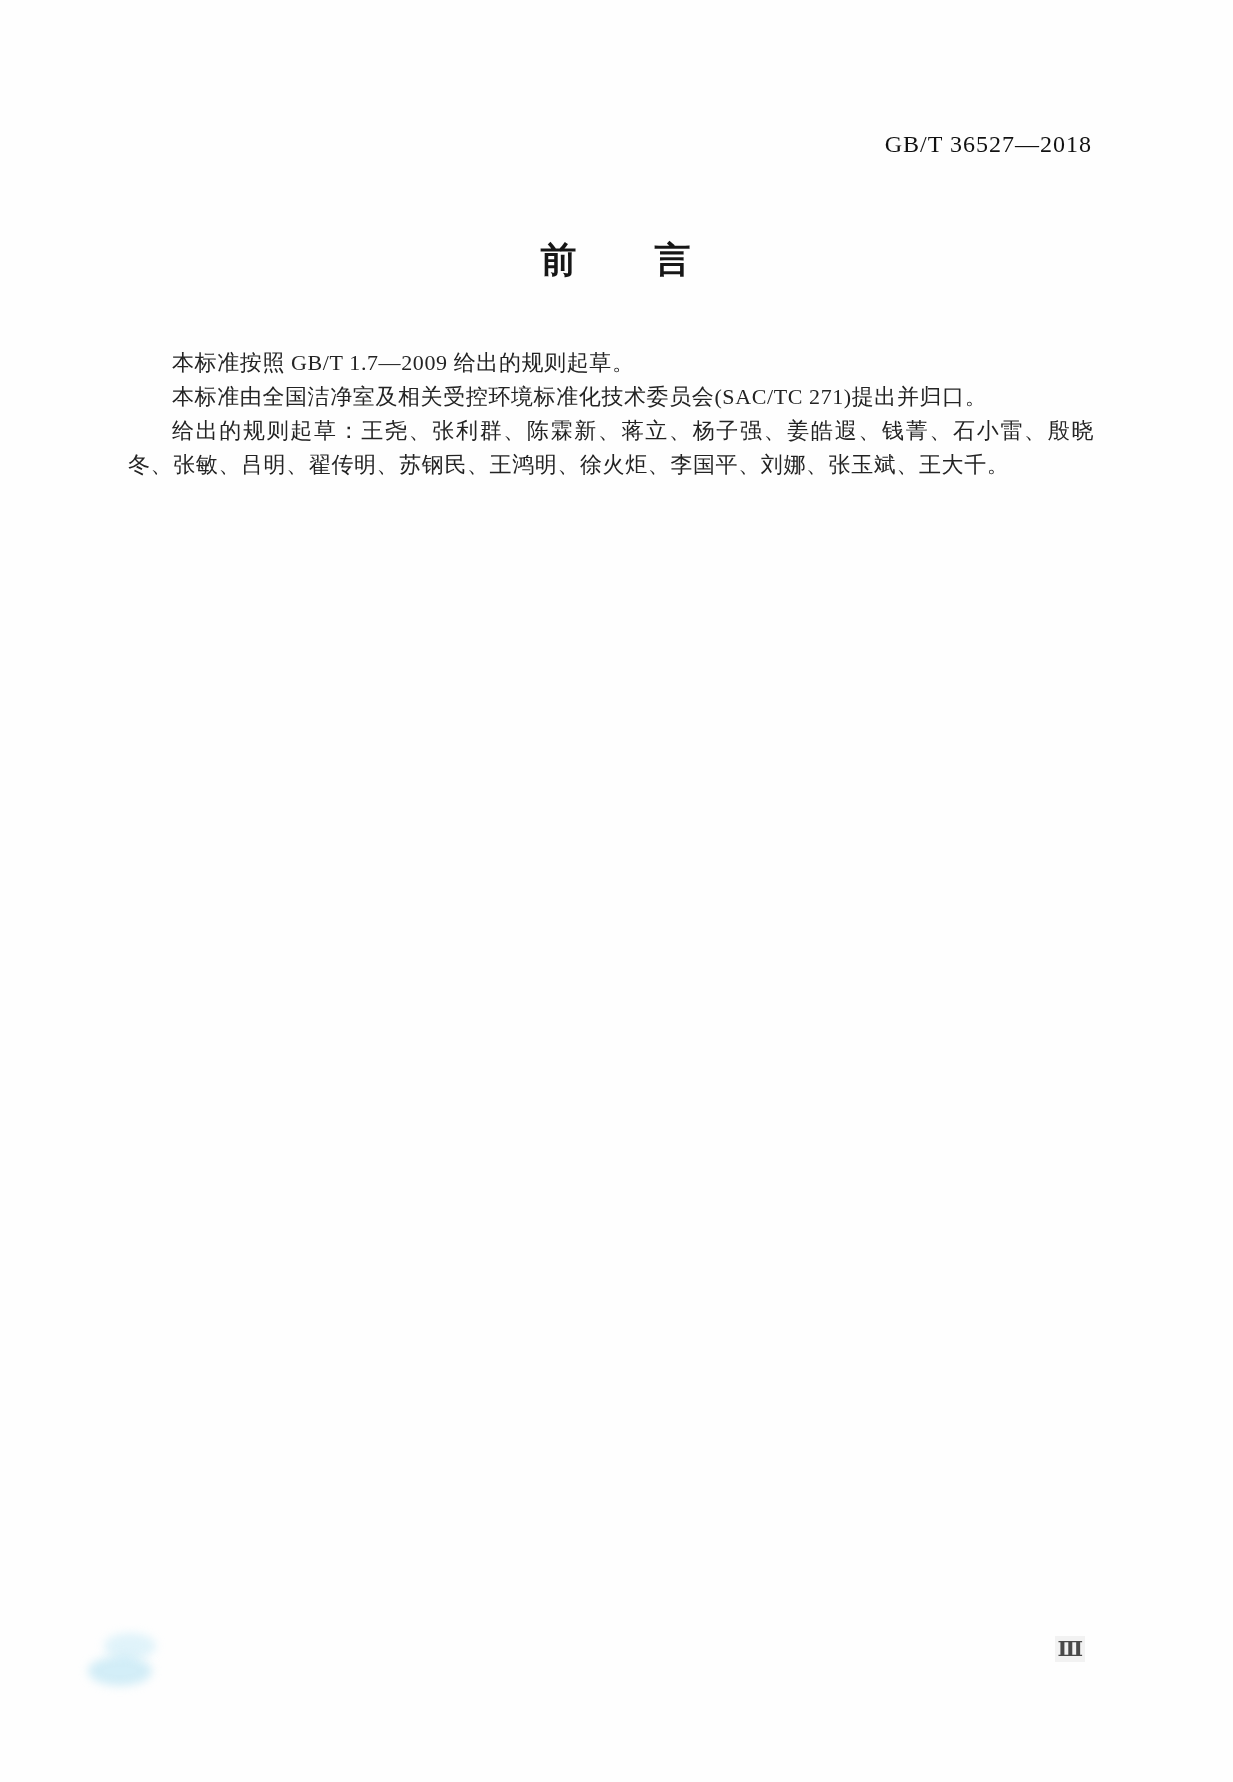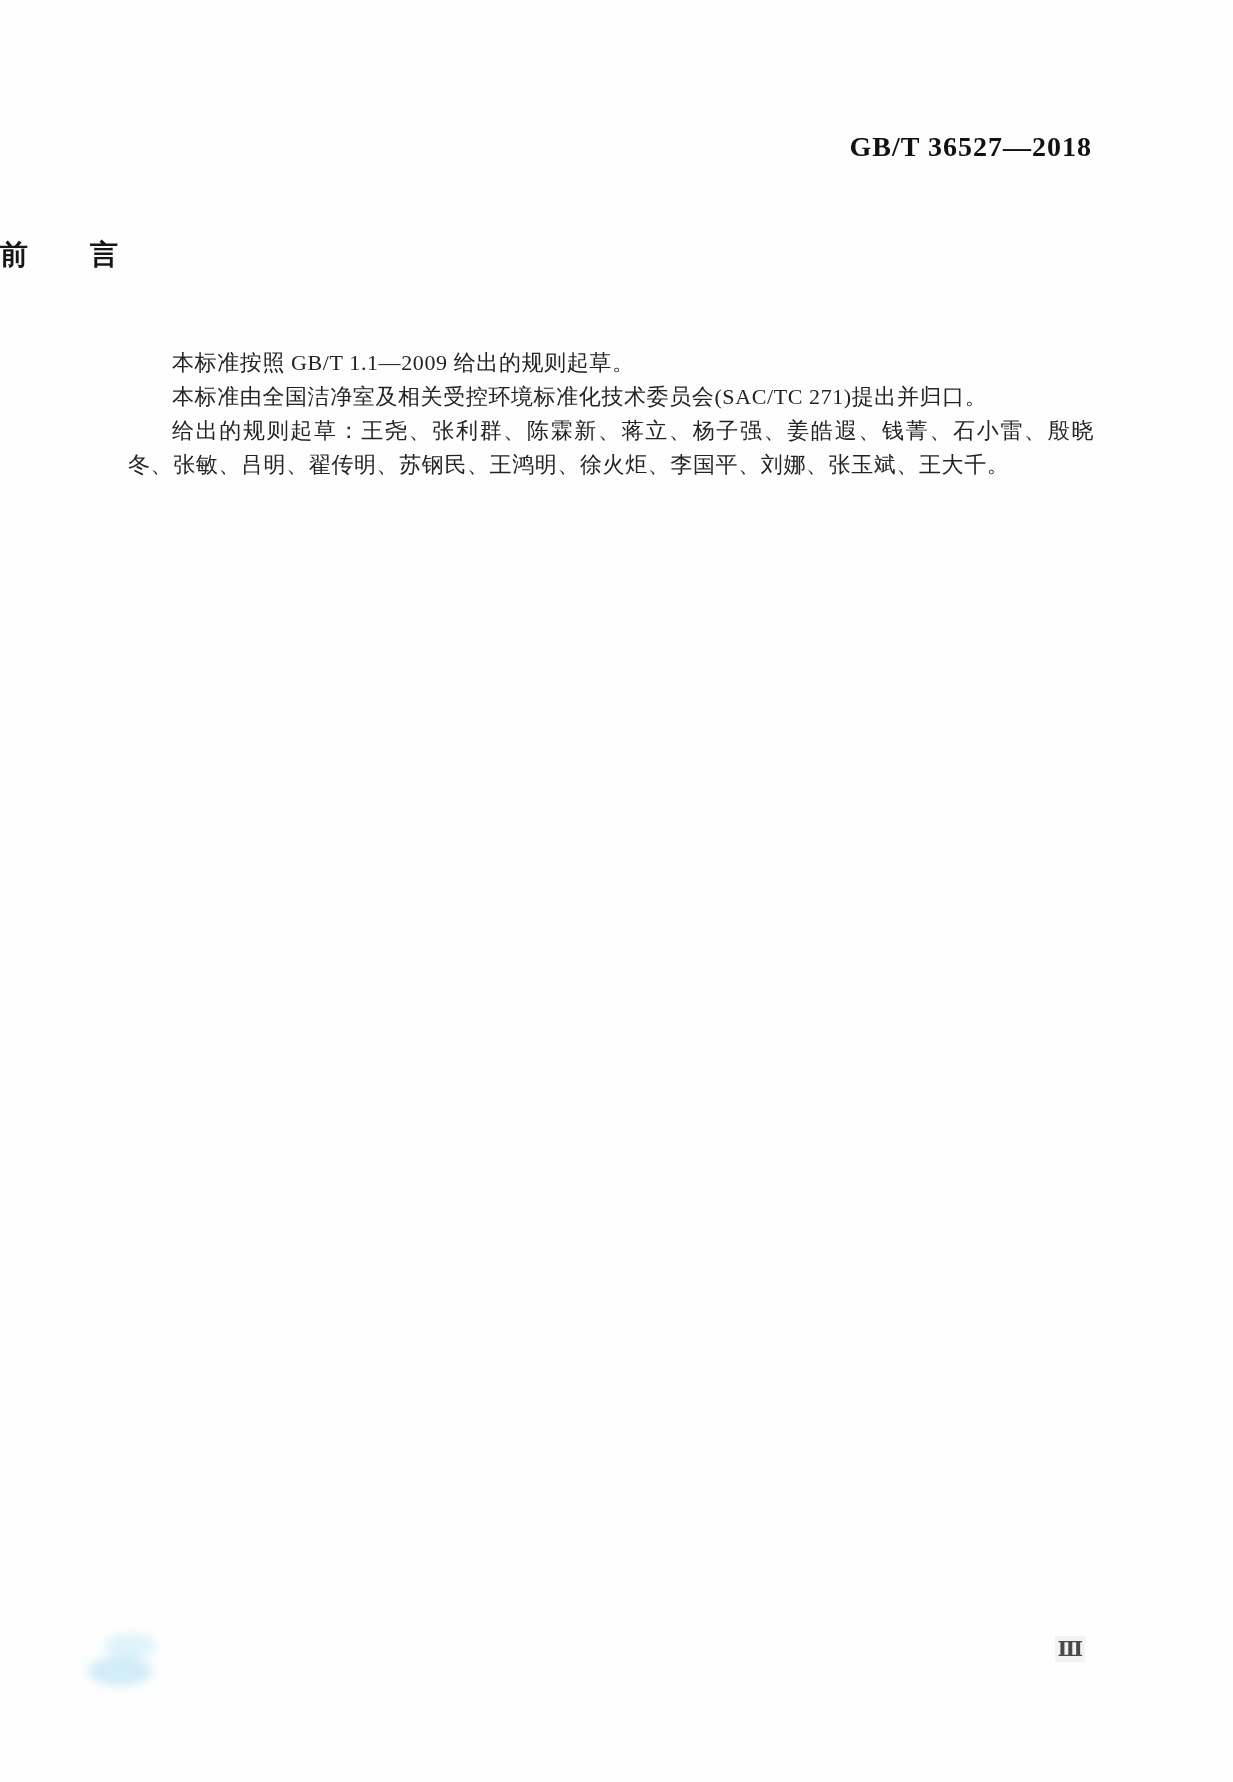--- a/index.html
+++ b/index.html
@@ -15,34 +15,34 @@
     background: #fefefe;
     overflow: hidden;
     font-family: "Liberation Serif", "DejaVu Serif", serif;
     color: #1f1f1f;
   }
   .std-number {
     position: absolute;
     top: 131px;
     right: 141px;
     font-family: "Liberation Serif", "DejaVu Serif", serif;
-    font-weight: bold;
-    font-size: 28px;
+    font-weight: normal;
+    font-size: 24px;
     letter-spacing: 1px;
     color: #111;
   }
   .doc-title {
     position: absolute;
     top: 236px;
     left: 0;
     width: 100%;
-    text-align: left;
+    text-align: center;
     font-family: Liberation Sans, sans-serif;
     font-weight: bold;
-    font-size: 28px;
+    font-size: 36px;
     letter-spacing: 2px;
     color: #161616;
   }
   .body-text {
     position: absolute;
     top: 346px;
     left: 128px;
     width: 966px;
     font-size: 22px;
     line-height: 34px;
@@ -88,21 +88,21 @@
 </head>
 <body>
 
 <div class="page">
 
   <div class="std-number">GB/T 36527—2018</div>
 
   <div class="doc-title">前　　言</div>
 
   <div class="body-text">
-    <p>本标准按照 GB/T 1.1—2009 给出的规则起草。</p>
+    <p>本标准按照 GB/T 1.7—2009 给出的规则起草。</p>
     <p>本标准由全国洁净室及相关受控环境标准化技术委员会(SAC/TC 271)提出并归口。</p>
     <p>给出的规则起草：王尧、张利群、陈霖新、蒋立、杨子强、姜皓遐、钱菁、石小雷、殷晓冬、张敏、吕明、翟传明、苏钢民、王鸿明、徐火炬、李国平、刘娜、张玉斌、王大千。</p>
   </div>
 
   <div class="watermark-smudge smudge-1"></div>
   <div class="watermark-smudge smudge-2"></div>
 
   <div class="page-number">Ⅲ</div>
 
 </div>

